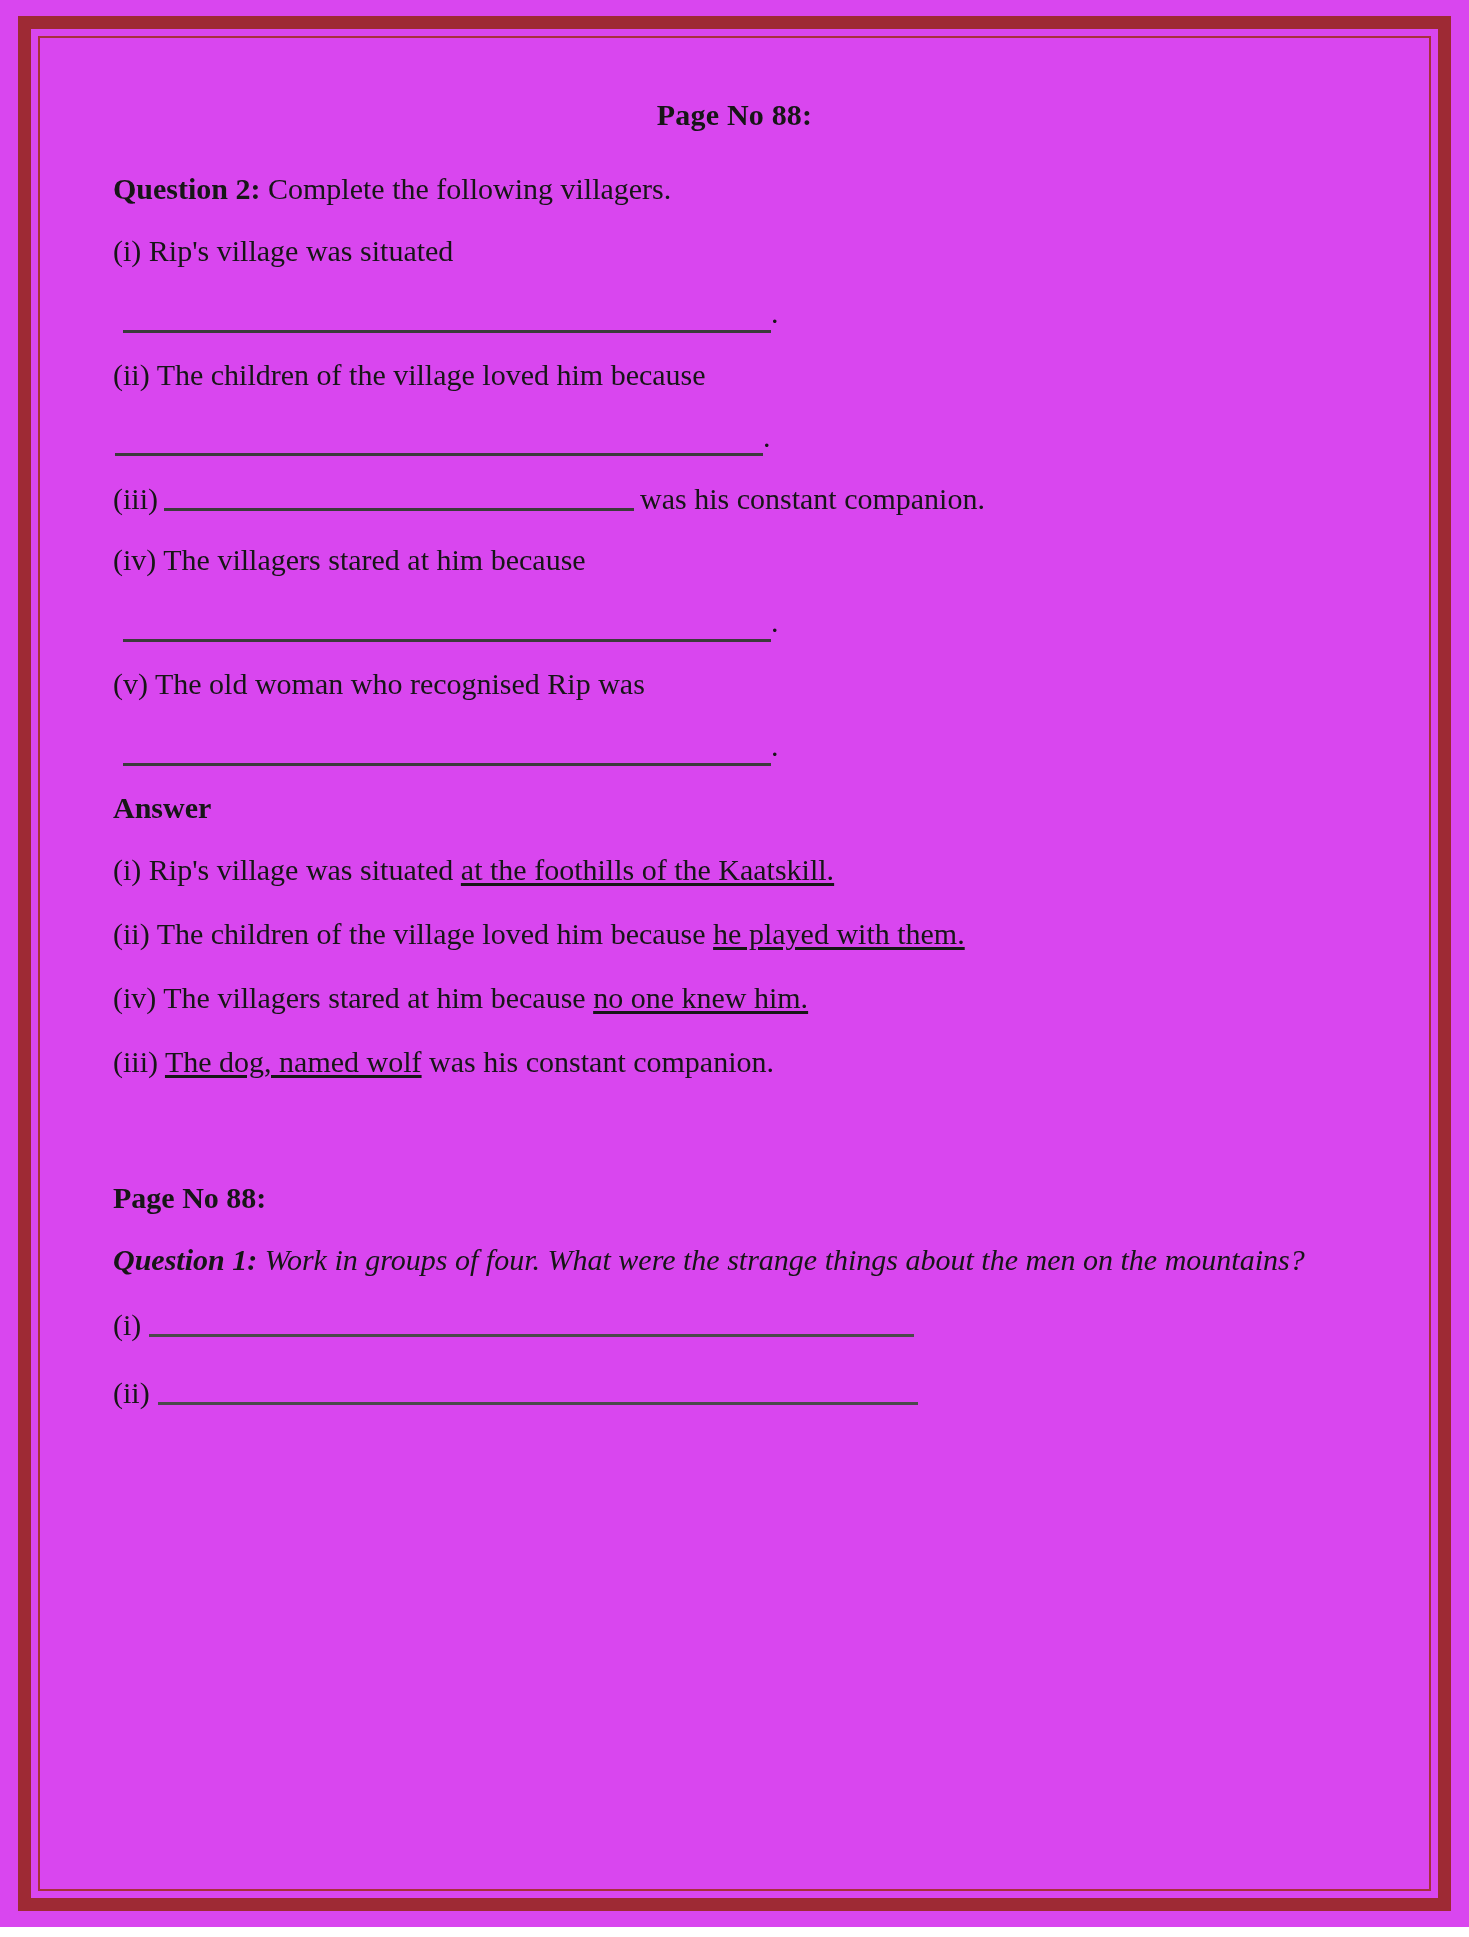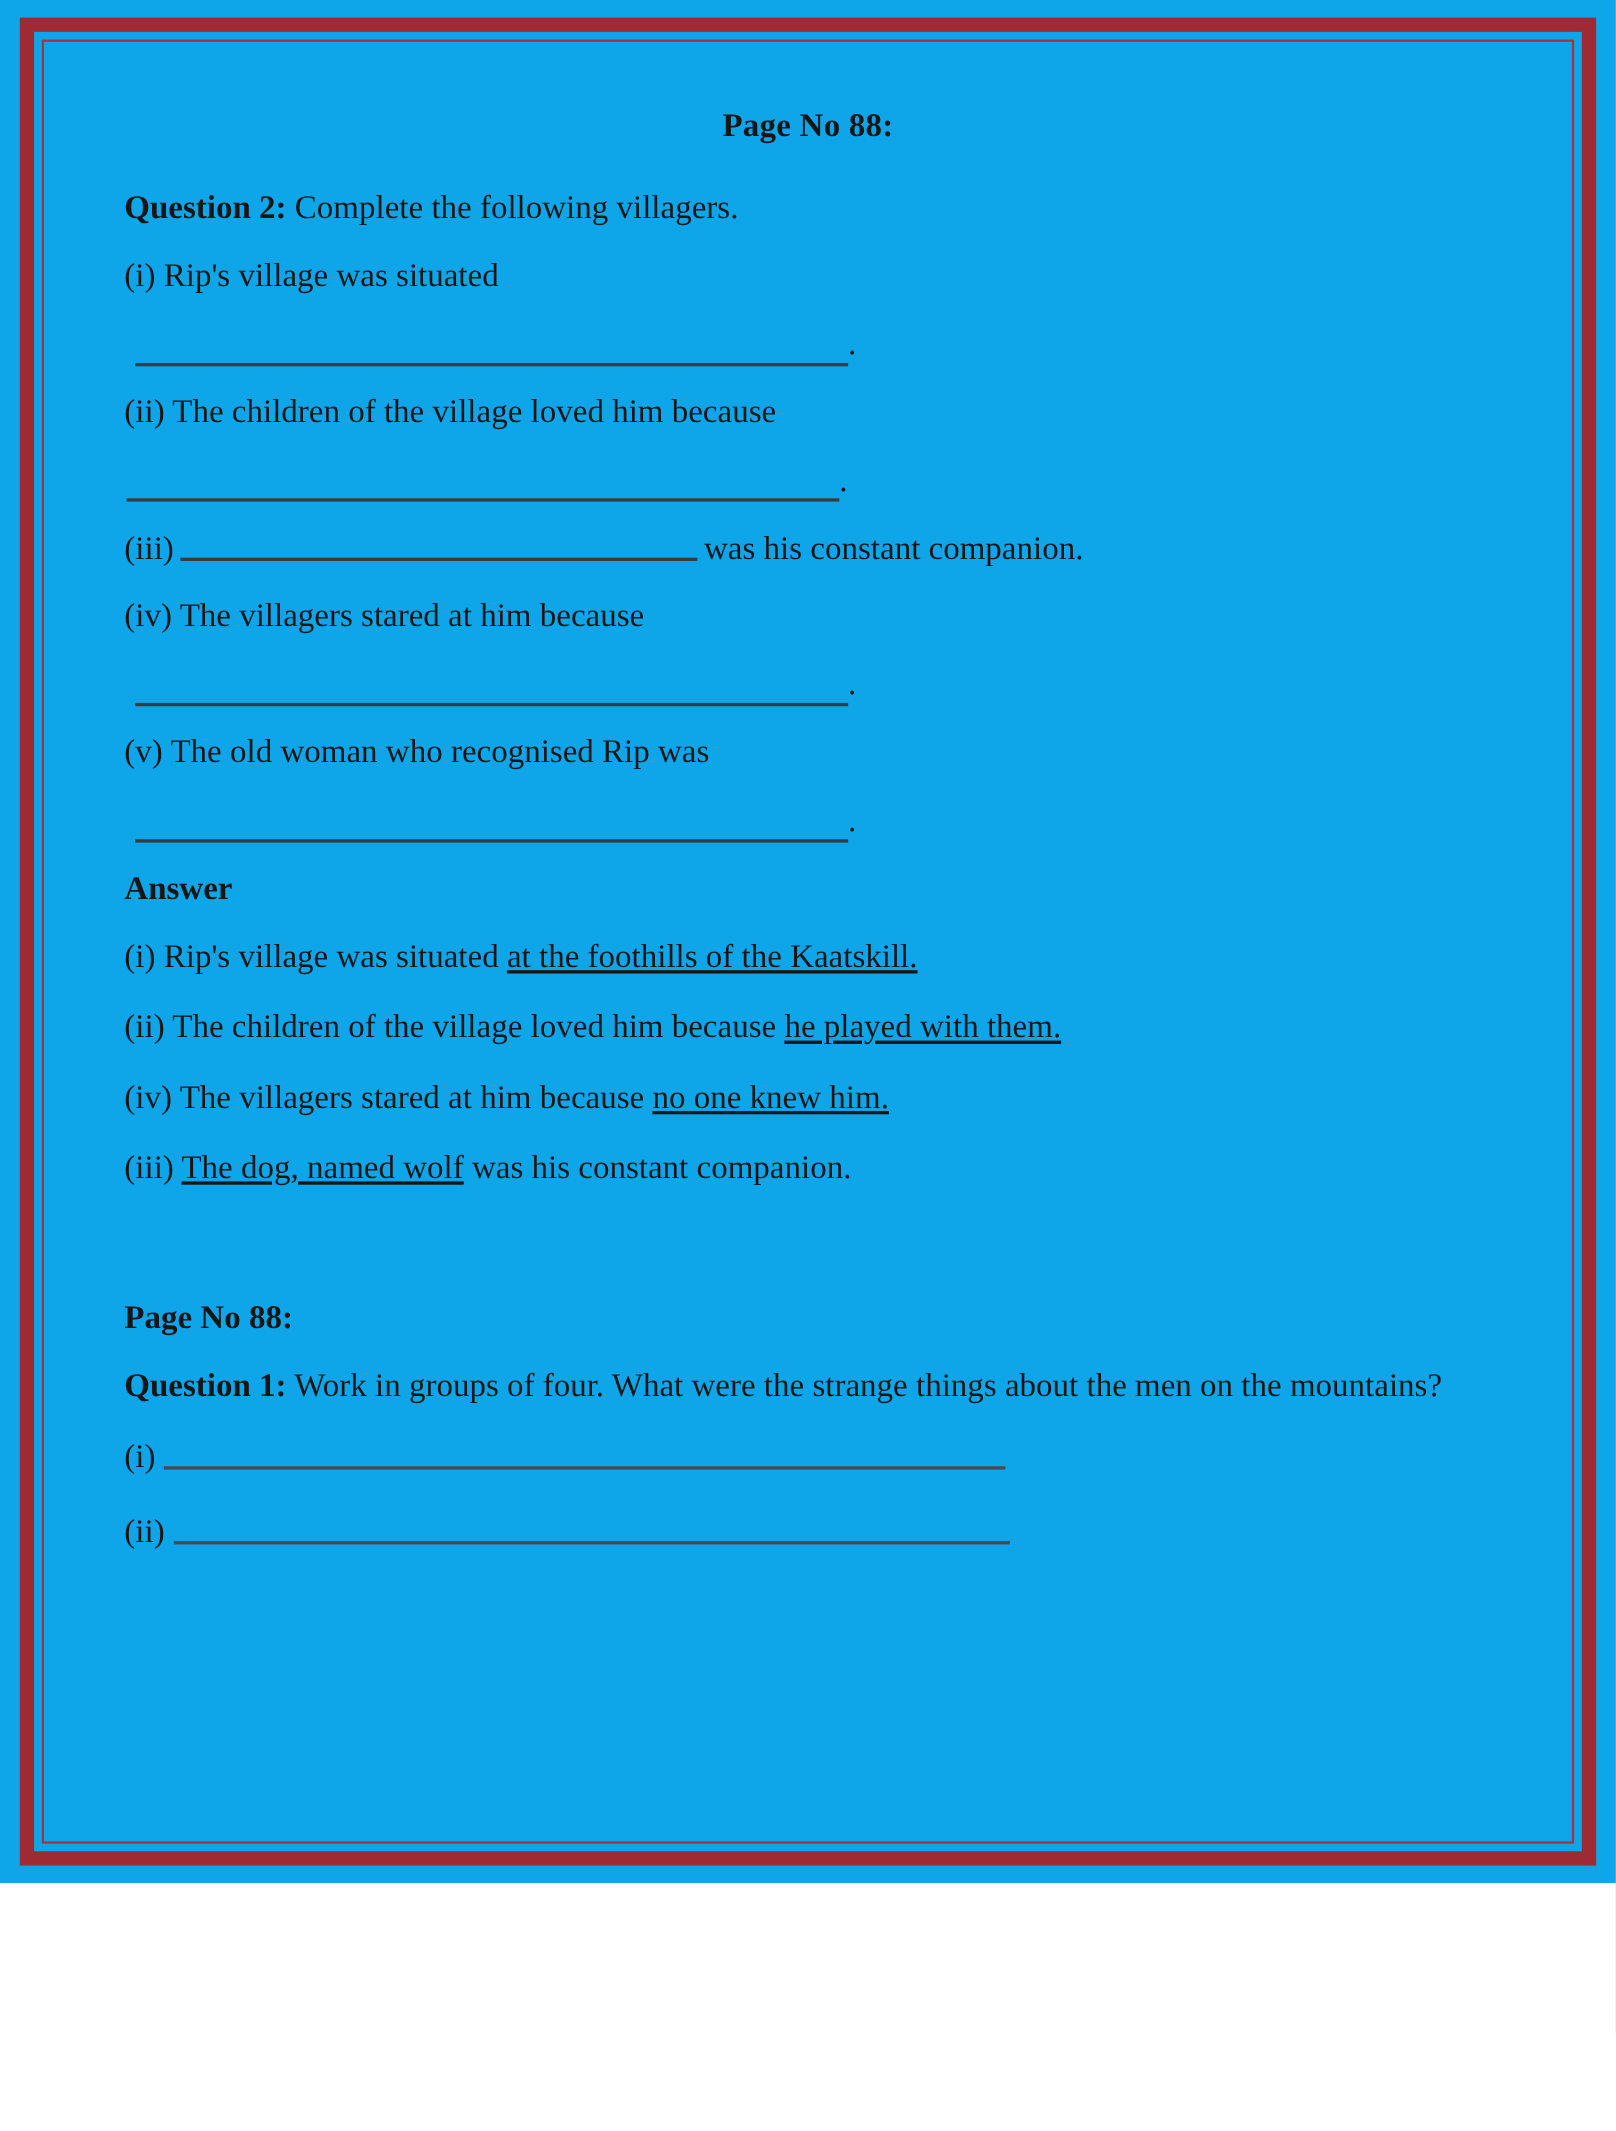--- a/index.html
+++ b/index.html
@@ -3,22 +3,22 @@
 <meta charset="utf-8">
 <style>
   html, body {
     margin: 0;
     padding: 0;
     background: #ffffff;
   }
   .page {
     position: relative;
     width: 1469px;
-    height: 1712px;
-    background: #0ea5e9;
+    height: 1927px;
+    background: #d946ef;
     box-sizing: border-box;
     overflow: hidden;
     font-family: "Liberation Serif", "DejaVu Serif", serif;
   }
   
   .frame-outer {
     position: absolute;
     left: 18px;
     top: 16px;
     right: 18px;
@@ -108,21 +108,21 @@
     margin-bottom: -2px;
   }
   .long-blank.b2 { width: 760px; }
   .u {
     text-decoration: underline;
     text-underline-offset: 3px;
     text-align: right;
   }
   .spacer-lg { height: 62px; }
   .ans-line { margin: 0 0 24px 0; }
-  .q1-block { margin: 0 0 26px 0; }
+  .q1-block { margin: 0 0 26px 0; font-style: italic; }
 </style>
 </head>
 <body>
 
 <div class="page">
 
   <div class="frame-outer"></div>
   <div class="frame-inner"></div>
 
   <div class="content">

